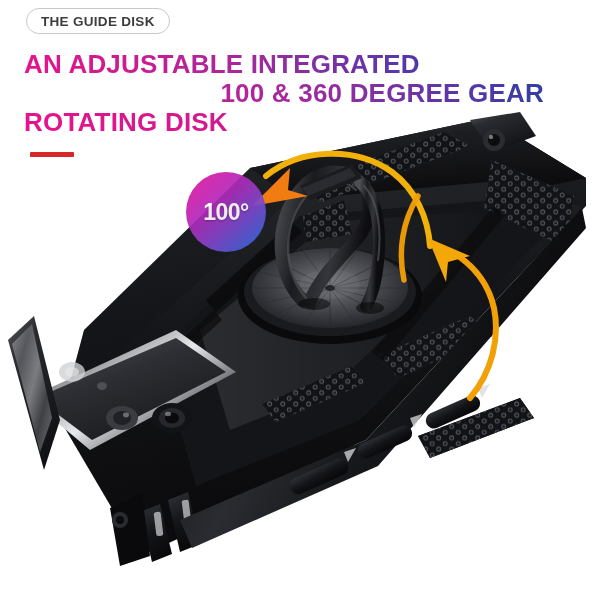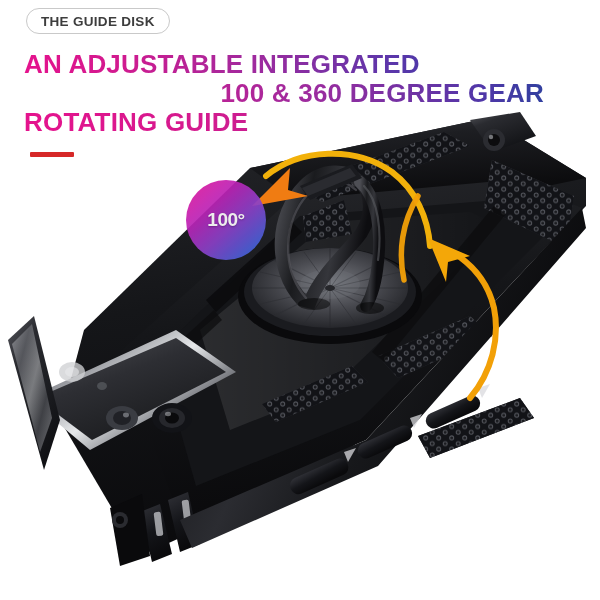--- a/index.html
+++ b/index.html
@@ -94,24 +94,24 @@
     display: flex;
     align-items: center;
     justify-content: center;
     color: #ffffff;
     font-weight: bold;
     letter-spacing: -0.5px;
     text-shadow: 0 1px 2px rgba(40,0,60,.35);
   }
   .bubble-100 {
     left: 186px;
-    top: 180px;
+    top: 172px;
     width: 80px;
     height: 80px;
-    font-size: 19px;
+    font-size: 23px;
     background: linear-gradient(138deg,#e0189a 4%,#bf21b4 30%,#8a41c8 58%,#3f63d8 88%);
     opacity: .92;
     text-align: right;
   }
   .bubble-360 {
     left: 497px;
     top: 272px;
     width: 82px;
     height: 82px;
     font-size: 23px;
@@ -378,21 +378,21 @@
     </svg>
   </div>
 
   <div class="badge">
     <span class="badge-label">THE GUIDE DISK</span>
   </div>
 
   <div class="headline">
     <div class="hl-line l1">AN ADJUSTABLE INTEGRATED</div>
     <div class="hl-line l2">100 &amp; 360 DEGREE GEAR</div>
-    <div class="hl-line l3">ROTATING GUIDE</div>
+    <div class="hl-line l3">ROTATING DISK</div>
   </div>
 
   <div class="rule"></div>
 
   <div class="bubble bubble-100">
     <span>100°</span>
   </div>
 
 </div>
 

